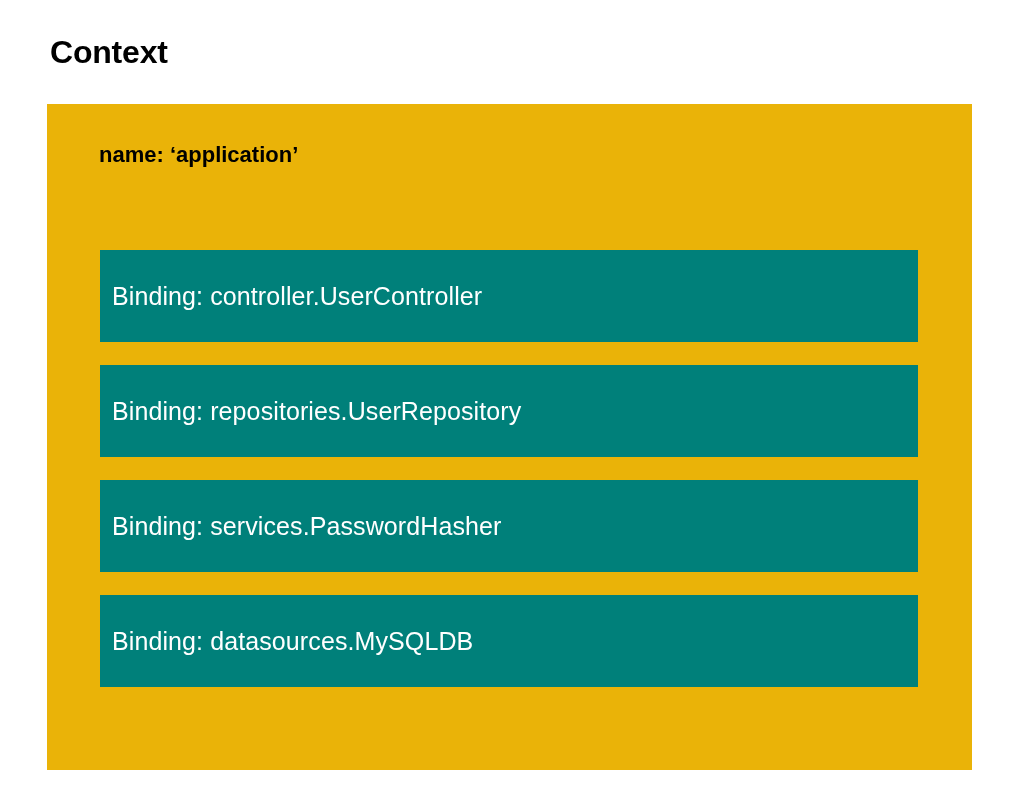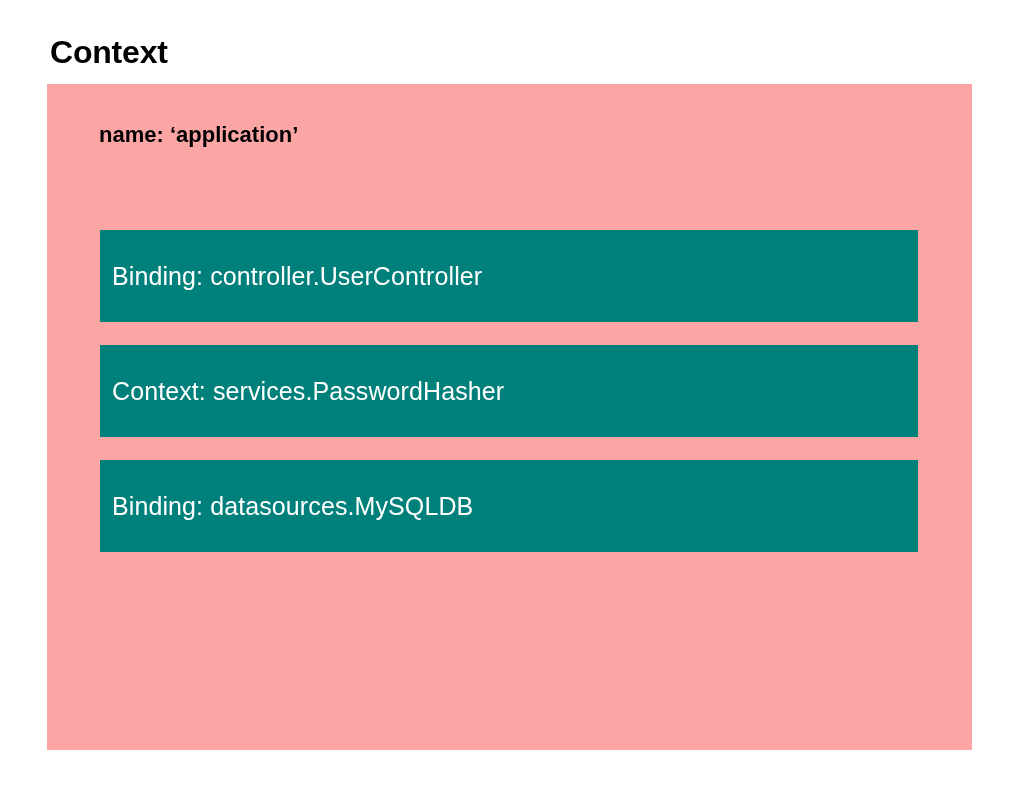--- a/index.html
+++ b/index.html
@@ -33,24 +33,24 @@
     color: #000000;
     letter-spacing: -0.2px;
     line-height: 38px;
     white-space: nowrap;
   }
 
   
   .context-box {
     position: absolute;
     left: 47px;
-    top: 84px;
+    top: 104px;
     width: 925px;
     height: 666px;
-    background: #fca5a5;
+    background: #eab308;
     box-sizing: border-box;
     padding-left: 48px;
   }
 
   
   .context-header {
     position: absolute;
     left: 52px;
     top: 35px;
     width: 600px;
@@ -107,23 +107,26 @@
     <div class="context-header">
       <div class="context-header-line">name: ‘application’</div>
     </div>
 
     <div class="registry-list">
 
       <div class="binding-row">
         <div class="binding-label">Binding: controller.UserController</div>
       </div>
 
+      <div class="binding-row">
+        <div class="binding-label">Binding: repositories.UserRepository</div>
+      </div>
 
       <div class="binding-row">
-        <div class="binding-label">Context: services.PasswordHasher</div>
+        <div class="binding-label">Binding: services.PasswordHasher</div>
       </div>
 
       <div class="binding-row">
         <div class="binding-label">Binding: datasources.MySQLDB</div>
       </div>
 
     </div>
   </div>
 </div>
 

